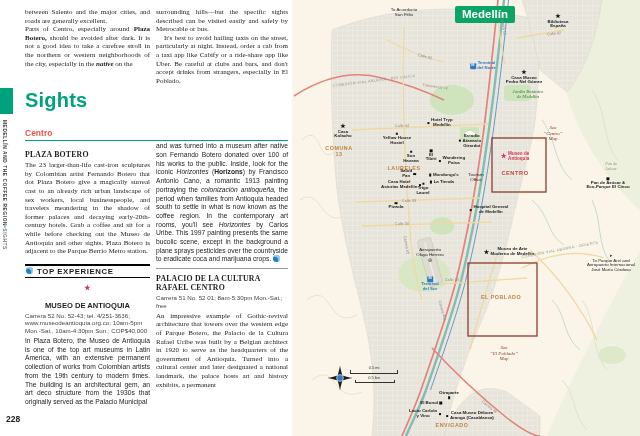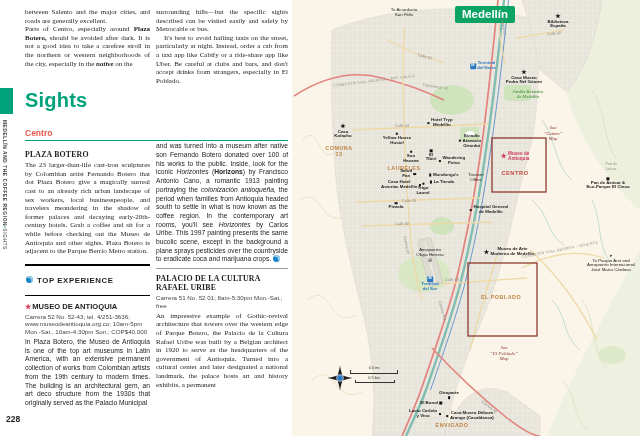--- a/index.html
+++ b/index.html
@@ -12,24 +12,24 @@
   .col2{left:156px;width:132px;}
   p.body{font-size:7px;line-height:8.6px;text-align:justify;margin:0;}
   p.body .b{font-weight:bold;} p.body .bi{font-weight:bold;font-style:italic;}
   p.sansbody{font-family:"Liberation Sans",sans-serif;font-size:6.7px;line-height:8.7px;text-align:justify;margin:0;color:#222;}
   p.sansbody .i{font-style:italic;} p.sansbody .b{font-weight:bold;}
   .indent{text-indent:8px;}
   .h-salmon{font-family:"Liberation Sans",sans-serif;font-weight:bold;color:#e8564a;font-size:8.5px;margin:7px 0 2px 0;}
   .h-sights{font-family:"Liberation Sans",sans-serif;font-weight:800;color:#00a27c;font-size:20px;letter-spacing:.2px;margin:21px 0 0 0;}
   .green-rule{position:absolute;left:25px;top:140px;width:263px;height:0;border-top:1.1px solid #00a27c;}
   .h-venue-serif{font-weight:bold;font-size:7.8px;letter-spacing:.2px;margin:10px 0 2px 0;}
-  .h-venue-sans{font-family:"Liberation Sans",sans-serif;font-weight:800;font-size:7.6px;margin:6px 0 2px 0;display:flex;align-items:center;gap:1px;}
+  .h-venue-sans{font-family:"Liberation Sans",sans-serif;font-weight:800;font-size:7.6px;margin:6px 0 2px 0;display:flex;align-items:center;gap:10px;flex-direction:column;}
   .h-venue-sans .star{color:#d0395a;font-size:7px;line-height:1;}
   .info{font-family:"Liberation Sans",sans-serif;font-size:6.2px;line-height:7.8px;color:#454545;margin:0 0 2px 0;}
-  .topexp{border-top:2.3px solid #000;border-bottom:1.2px solid #000;margin-top:8px;padding:10px 1px;
+  .topexp{border-top:2.3px solid #000;border-bottom:1.2px solid #000;margin-top:8px;padding:1px 1px;
           display:flex;align-items:flex-start;gap:4px;font-family:"Liberation Sans",sans-serif;}
   .topexp .lbl{font-weight:800;font-size:7.8px;letter-spacing:.6px;}
   .moon{display:inline-block;width:7px;height:7px;border-radius:50%;background:#1786c8;
         box-shadow:inset -1.8px 1.8px 0 rgba(255,255,255,.55);vertical-align:-1px;}
   .colrule{border:none;border-top:0.9px solid #9a9a9a;margin:4px 0 5px 0;}
   .pnum{position:absolute;left:6px;top:414px;font-family:"Liberation Sans",sans-serif;font-weight:bold;font-size:8.5px;}
 
   
   .tab{position:absolute;left:0;top:88px;width:13px;height:26px;background:#00a27c;}
   .spine{position:absolute;left:2px;top:120px;writing-mode:vertical-rl;font-family:"Liberation Sans",sans-serif;
@@ -101,21 +101,21 @@
     </div>
     <p class="info">Carrera 52 No. 52-43; tel. 4/251-3636; www.museodeantioquia.org.co; 10am-5pm Mon.-Sat., 10am-4:30pm Sun.; COP$40,000</p>
     <p class="sansbody">In Plaza Botero, the Museo de Antioquia is one of the top art museums in Latin America, with an extensive permanent collection of works from Colombian artists from the 19th century to modern times. The building is an architectural gem, an art deco structure from the 1930s that originally served as the Palacio Municipal</p>
   </div>
 
   <div class="col col2">
     <p class="body">surrounding hills—but the specific sights described can be visited easily and safely by Metrocable or bus.</p>
     <p class="body indent">It's best to avoid hailing taxis on the street, particularly at night. Instead, order a cab from a taxi app like Cabify or a ride-share app like Uber. Be careful at clubs and bars, and don't accept drinks from strangers, especially in El Poblado.</p>
     <p class="sansbody" style="margin-top:57px;"><span>and was turned into a museum after native son Fernando Botero donated over 100 of his works to the public. Inside, look for the iconic </span><span class="i">Horizontes</span><span> (</span><span class="b">Horizons</span><span>) by Francisco Antonio Cano, a romantic 1913 painting portraying the </span><span class="i">colonización antioqueña</span><span>, the period when families from Antioquia headed south to settle in what is now known as the coffee region. In the contemporary art rooms, you'll see </span><span class="i">Horizontes</span><span> by Carlos Uribe. This 1997 painting presents the same bucolic scene, except in the background a plane sprays pesticides over the countryside to eradicate coca and marijuana crops. </span><span class="moon"></span></p>
     <hr class="colrule">
-    <div class="h-venue-serif" style="margin-top:4px;">PALACIO DE LA CULTURA RAFAEL URIBE</div>
+    <div class="h-venue-serif" style="margin-top:4px;">PALACIO DE LA CULTURA RAFAEL CENTRO</div>
     <p class="info">Carrera 51 No. 52 01; 8am-5:30pm Mon.-Sat.; free</p>
     <p class="body">An impressive example of Gothic-revival architecture that towers over the western edge of Parque Botero, the Palacio de la Cultura Rafael Uribe was built by a Belgian architect in 1920 to serve as the headquarters of the government of Antioquia. Turned into a cultural center and later designated a national landmark, the palace hosts art and history exhibits, a permanent</p>
   </div>
 
   <div class="map">
     <svg width="348" height="436" viewBox="0 0 348 436">
       <defs>
         <pattern id="grid" width="5" height="5" patternUnits="userSpaceOnUse">
           <rect width="5" height="5" fill="#e7e4db"></rect>
           <path d="M5,0 H0 V5" fill="none" stroke="#f6f3ea" stroke-width="0.7"></path>

